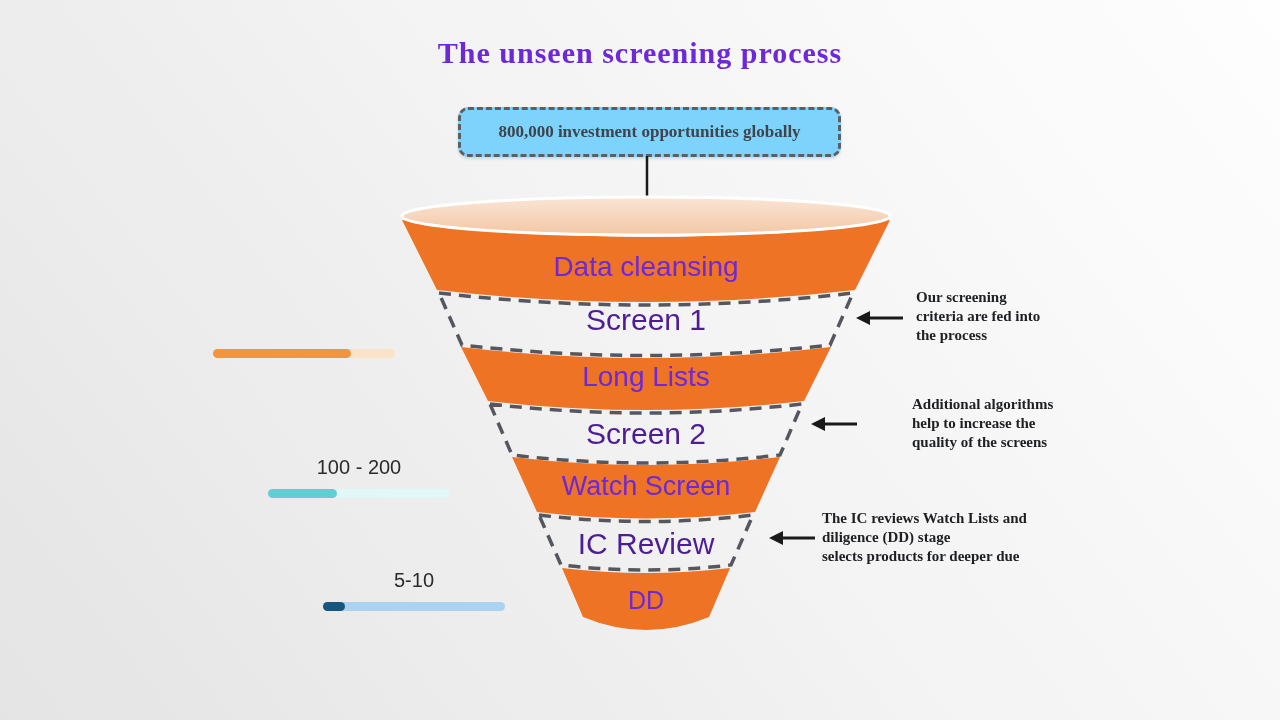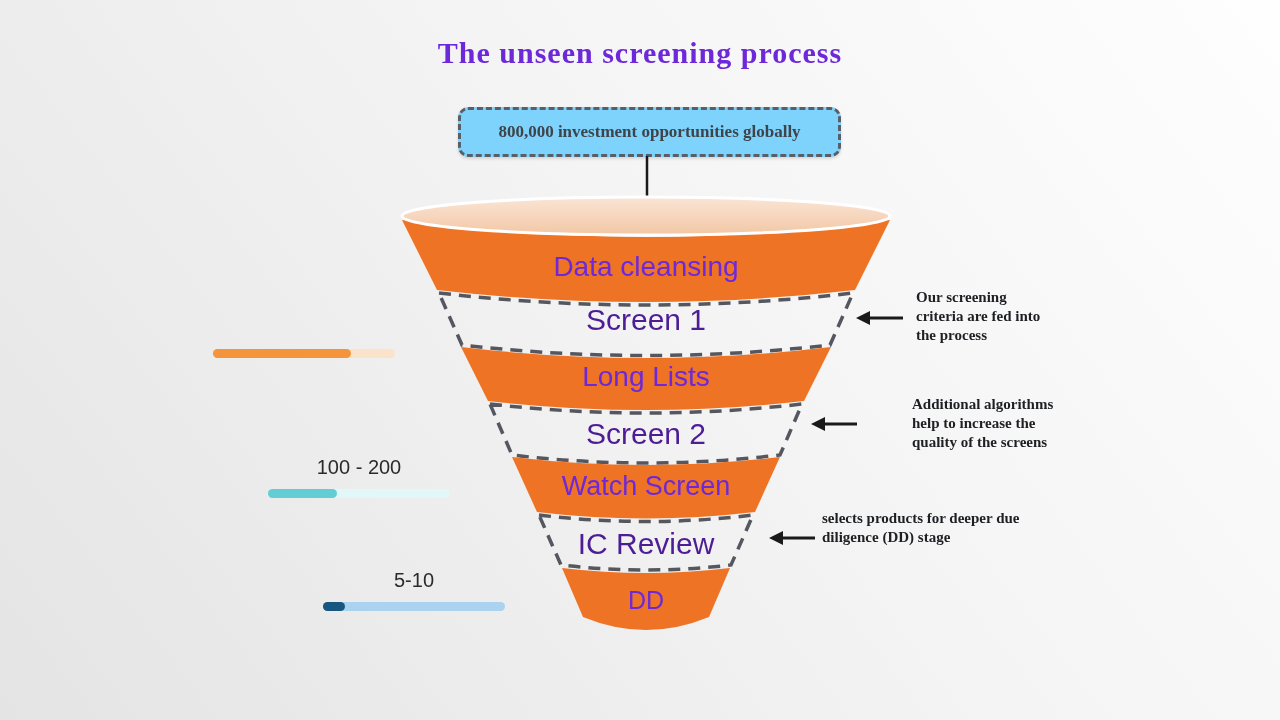--- a/index.html
+++ b/index.html
@@ -129,15 +129,16 @@
   <span class="line">Our screening</span>
   <span class="line">criteria are fed into</span>
   <span class="line">the process</span>
 </div>
 <div class="abs annotation" style="left:912px;top:395px;">
   <span class="line">Additional algorithms</span>
   <span class="line">help to increase the</span>
   <span class="line">quality of the screens</span>
 </div>
 <div class="abs annotation" style="left:822px;top:509px;">
+  <span class="line">The IC reviews Watch Lists and</span>
+  <span class="line">diligence (DD) stage</span>
   <span class="line">selects products for deeper due</span>
-  <span class="line">diligence (DD) stage</span>
 </div>
 
 </body></html>

